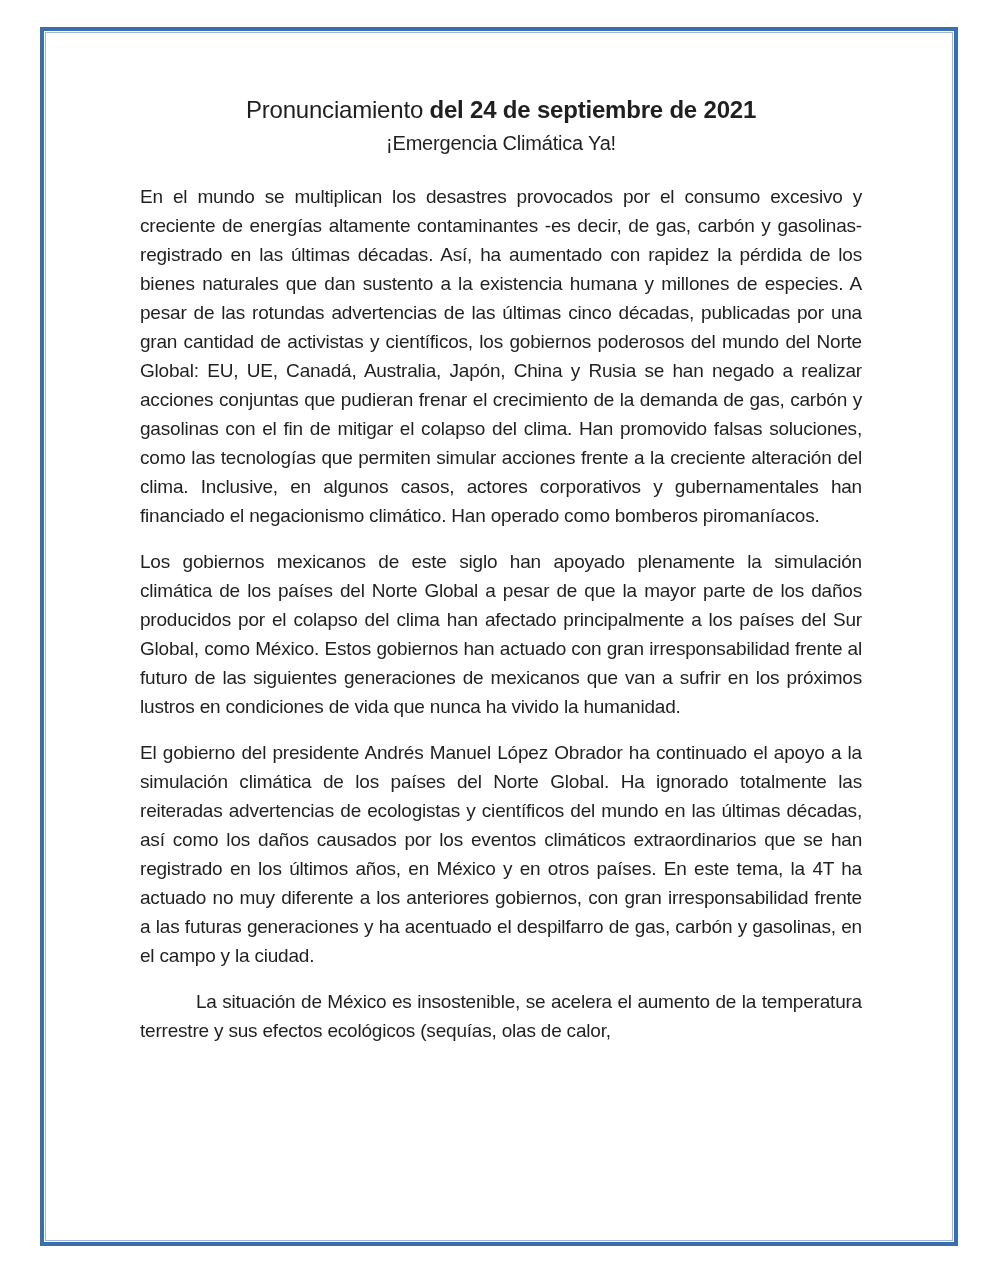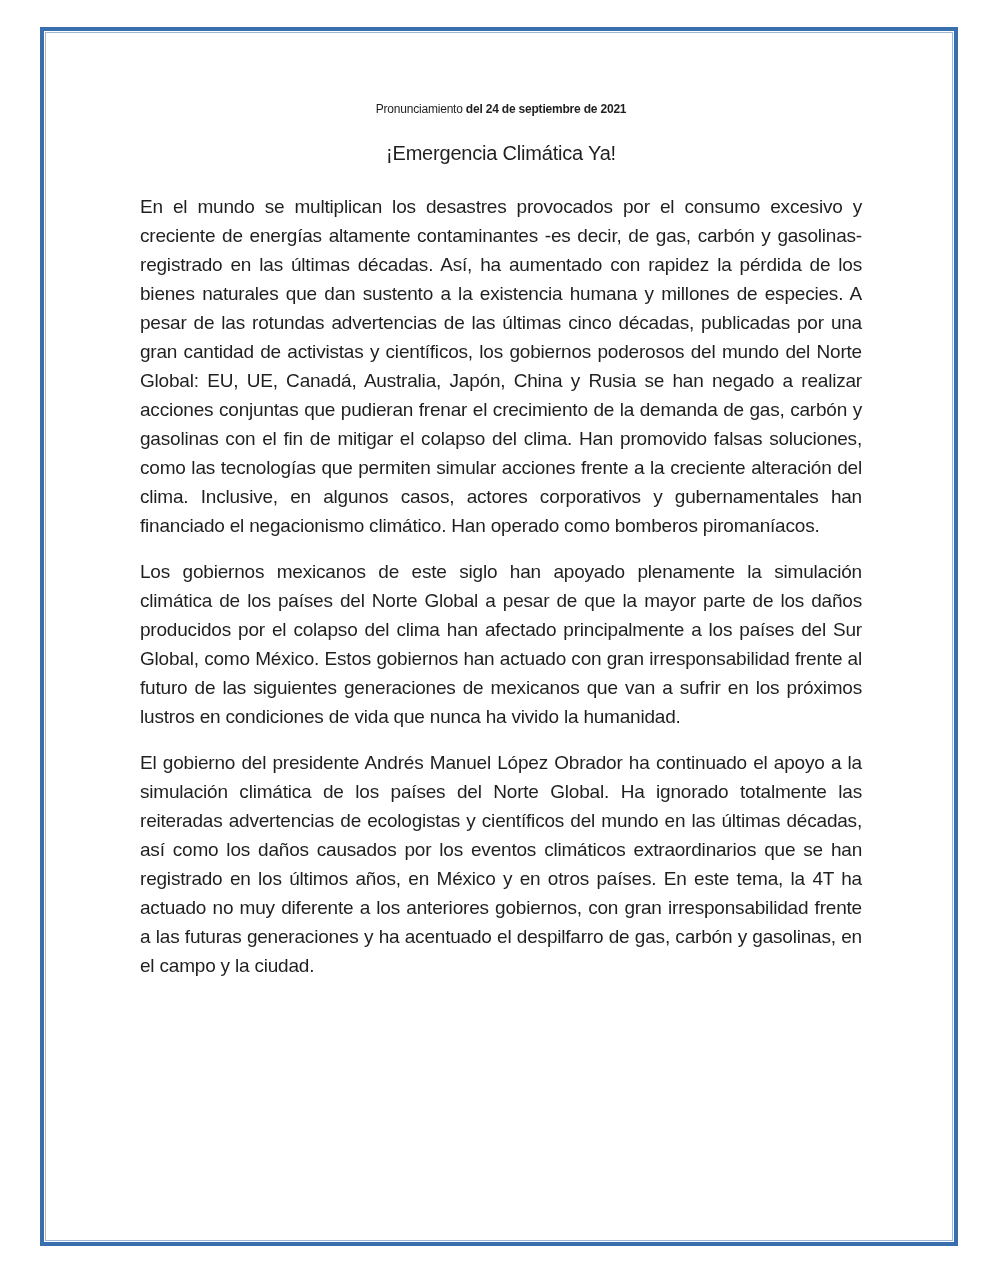--- a/index.html
+++ b/index.html
@@ -36,22 +36,22 @@
     box-sizing: border-box;
     padding: 62px 90px 0 94px;
     overflow: hidden;
     font-size: 19px;
     line-height: 29px;
     letter-spacing: -0.2px;
   }
   p { margin: 0; }
   .title {
     text-align: center;
-    font-size: 12px;
-    margin-bottom: 15px;
+    font-size: 24px;
+    margin-bottom: 5px;
     white-space: pre-wrap;
   }
   .title strong { font-weight: 700; }
   .subtitle {
     text-align: center;
     font-size: 20px;
     font-weight: 400;
     margin-bottom: 24px;
   }
   .salutation {
@@ -76,16 +76,17 @@
 
       <p class="subtitle">¡Emergencia Climática Ya!</p>
 
 
       <p class="body-para">En el mundo se multiplican los desastres provocados por el consumo excesivo y creciente de energías altamente contaminantes -es decir, de gas, carbón y gasolinas- registrado en las últimas décadas. Así, ha aumentado con rapidez la pérdida de los bienes naturales que dan sustento a la existencia humana y millones de especies. A pesar de las rotundas advertencias de las últimas cinco décadas, publicadas por una gran cantidad de activistas y científicos, los gobiernos poderosos del mundo del Norte Global: EU, UE, Canadá, Australia, Japón, China y Rusia se han negado a realizar acciones conjuntas que pudieran frenar el crecimiento de la demanda de gas, carbón y gasolinas con el fin de mitigar el colapso del clima. Han promovido falsas soluciones, como las tecnologías que permiten simular acciones frente a la creciente alteración del clima. Inclusive, en algunos casos, actores corporativos y gubernamentales han financiado el negacionismo climático. Han operado como bomberos piromaníacos.</p>
 
       <p class="body-para">Los gobiernos mexicanos de este siglo han apoyado plenamente la simulación climática de los países del Norte Global a pesar de que la mayor parte de los daños producidos por el colapso del clima han afectado principalmente a los países del Sur Global, como México. Estos gobiernos han actuado con gran irresponsabilidad frente al futuro de las siguientes generaciones de mexicanos que van a sufrir en los próximos lustros en condiciones de vida que nunca ha vivido la humanidad.</p>
 
       <p class="body-para">El gobierno del presidente Andrés Manuel López Obrador ha continuado el apoyo a la simulación climática de los países del Norte Global. Ha ignorado totalmente las reiteradas advertencias de ecologistas y científicos del mundo en las últimas décadas, así como los daños causados por los eventos climáticos extraordinarios que se han registrado en los últimos años, en México y en otros países. En este tema, la 4T ha actuado no muy diferente a los anteriores gobiernos, con gran irresponsabilidad frente a las futuras generaciones y ha acentuado el despilfarro de gas, carbón y gasolinas, en el campo y la ciudad.</p>
 
+      <p class="body-para indented">La situación de México es insostenible, se acelera el aumento de la temperatura terrestre y sus efectos ecológicos (sequías, olas de calor,</p>
 
     </div>
   </div>
 </div>
 
 </body></html>

